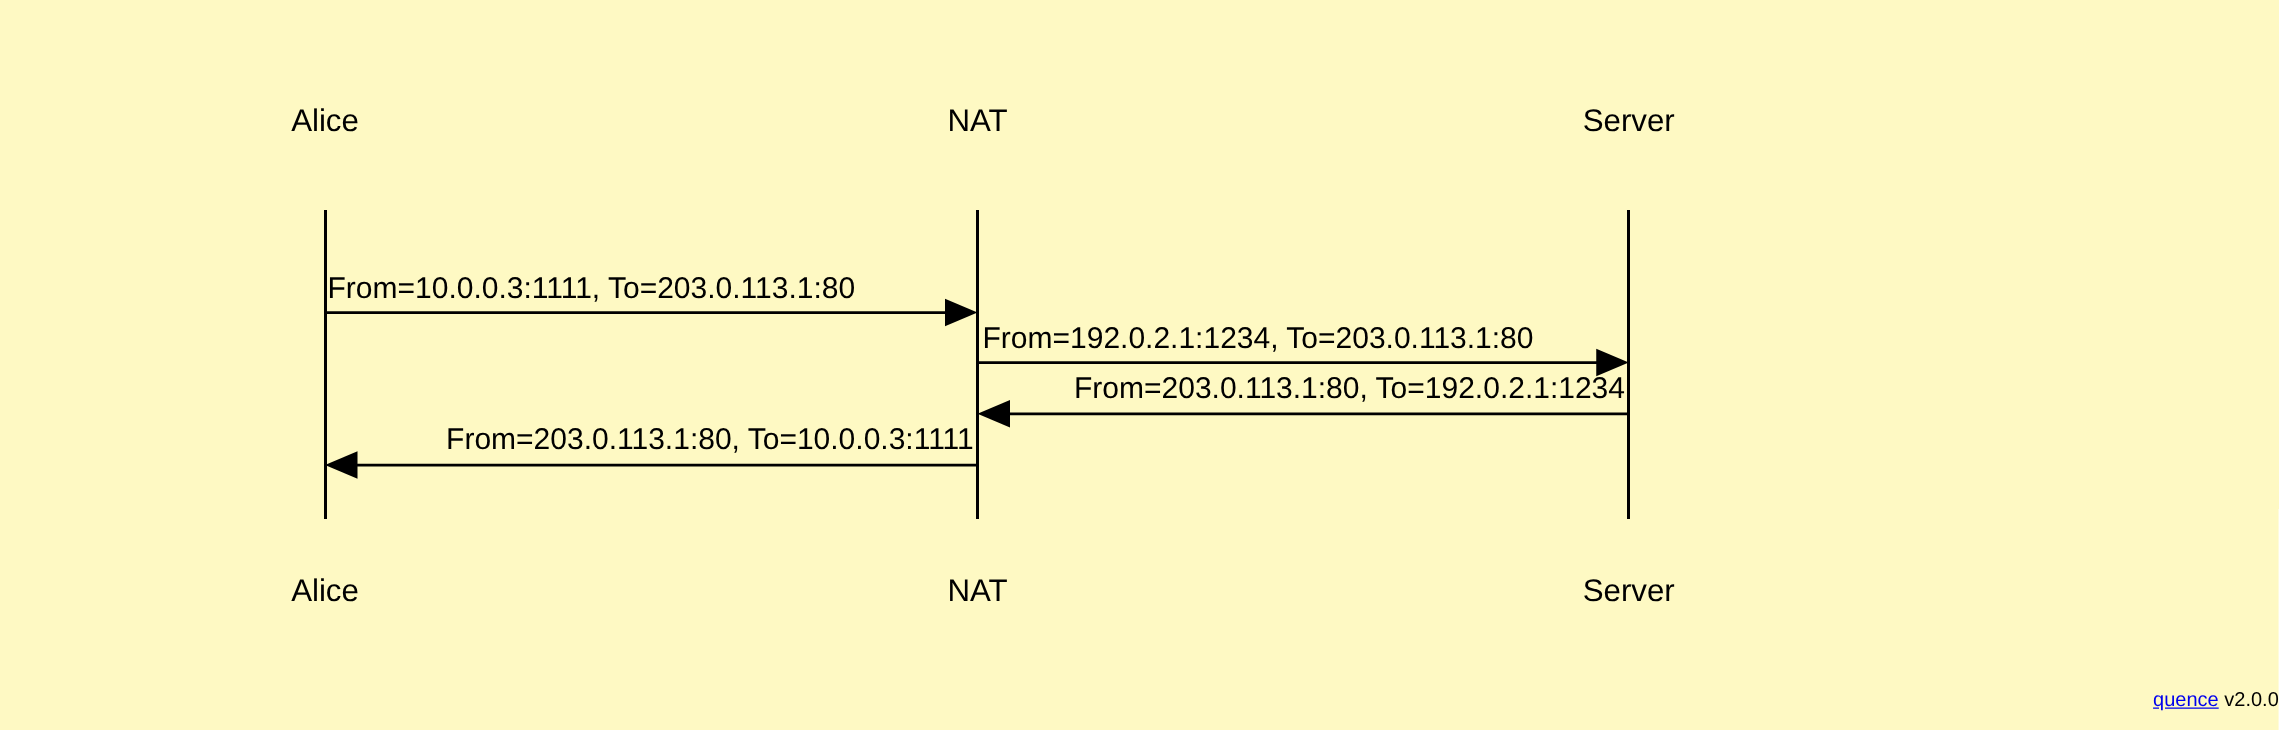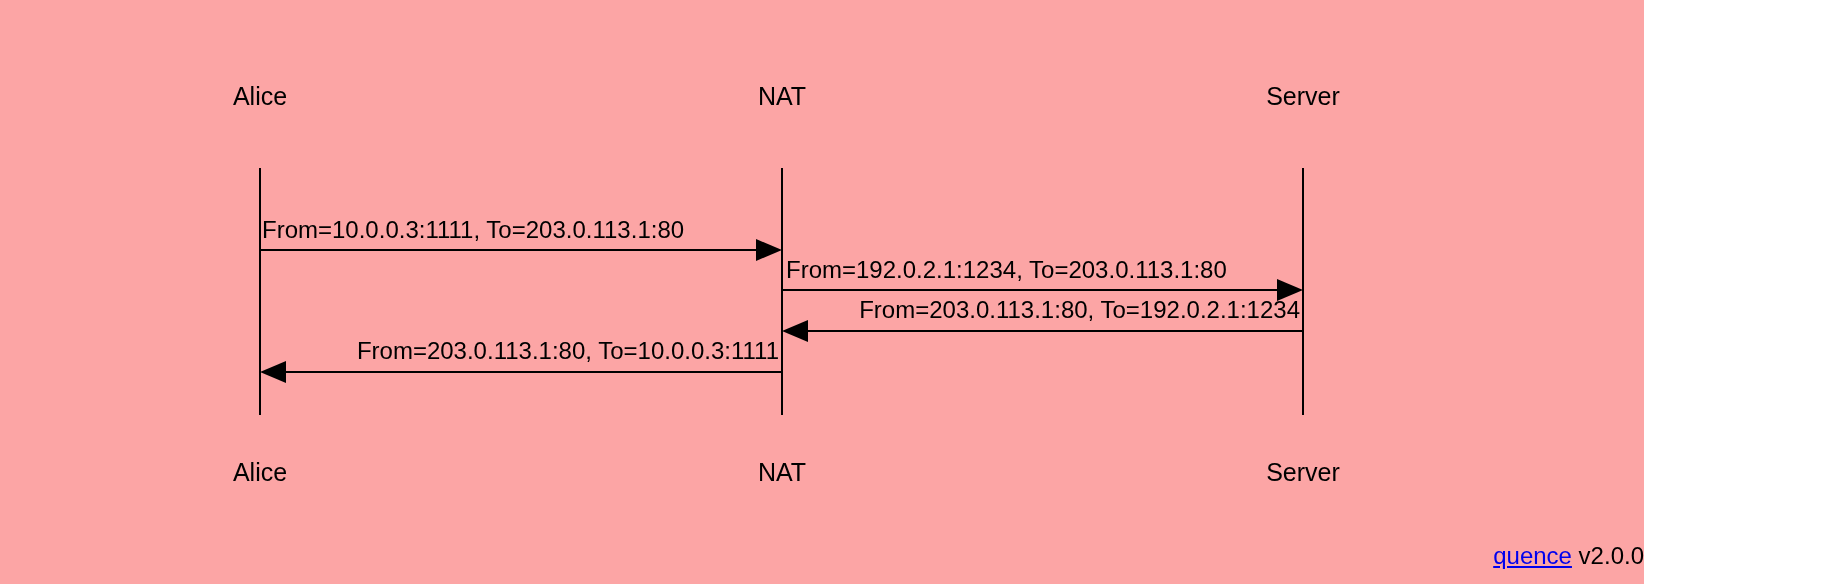--- a/index.html
+++ b/index.html
@@ -7,23 +7,23 @@
     margin: 0;
     padding: 0;
     background: #ffffff;
   }
   body {
     font-family: "Liberation Sans", sans-serif;
     color: #000000;
   }
   #canvas {
     position: relative;
-    width: 1644px;
+    width: 1823px;
     height: 584px;
-    background: #fca5a5;
+    background: #fef9c3;
     overflow: hidden;
   }
   #diagram-svg {
     position: absolute;
     left: 0;
     top: 0;
     width: 1823px;
     height: 584px;
   }
   .actor-label {
@@ -54,21 +54,21 @@
   }
   .arrow-head {
     fill: #000000;
     stroke: none;
   }
   .credit {
     position: absolute;
     right: 0px;
     bottom: 14px;
     font-family: "Liberation Sans", sans-serif;
-    font-size: 24px;
+    font-size: 16px;
     color: #000000;
     white-space: nowrap;
   }
   .credit a {
     color: #0000ee;
     text-decoration: underline;
   }
 </style>
 </head>
 <body>

